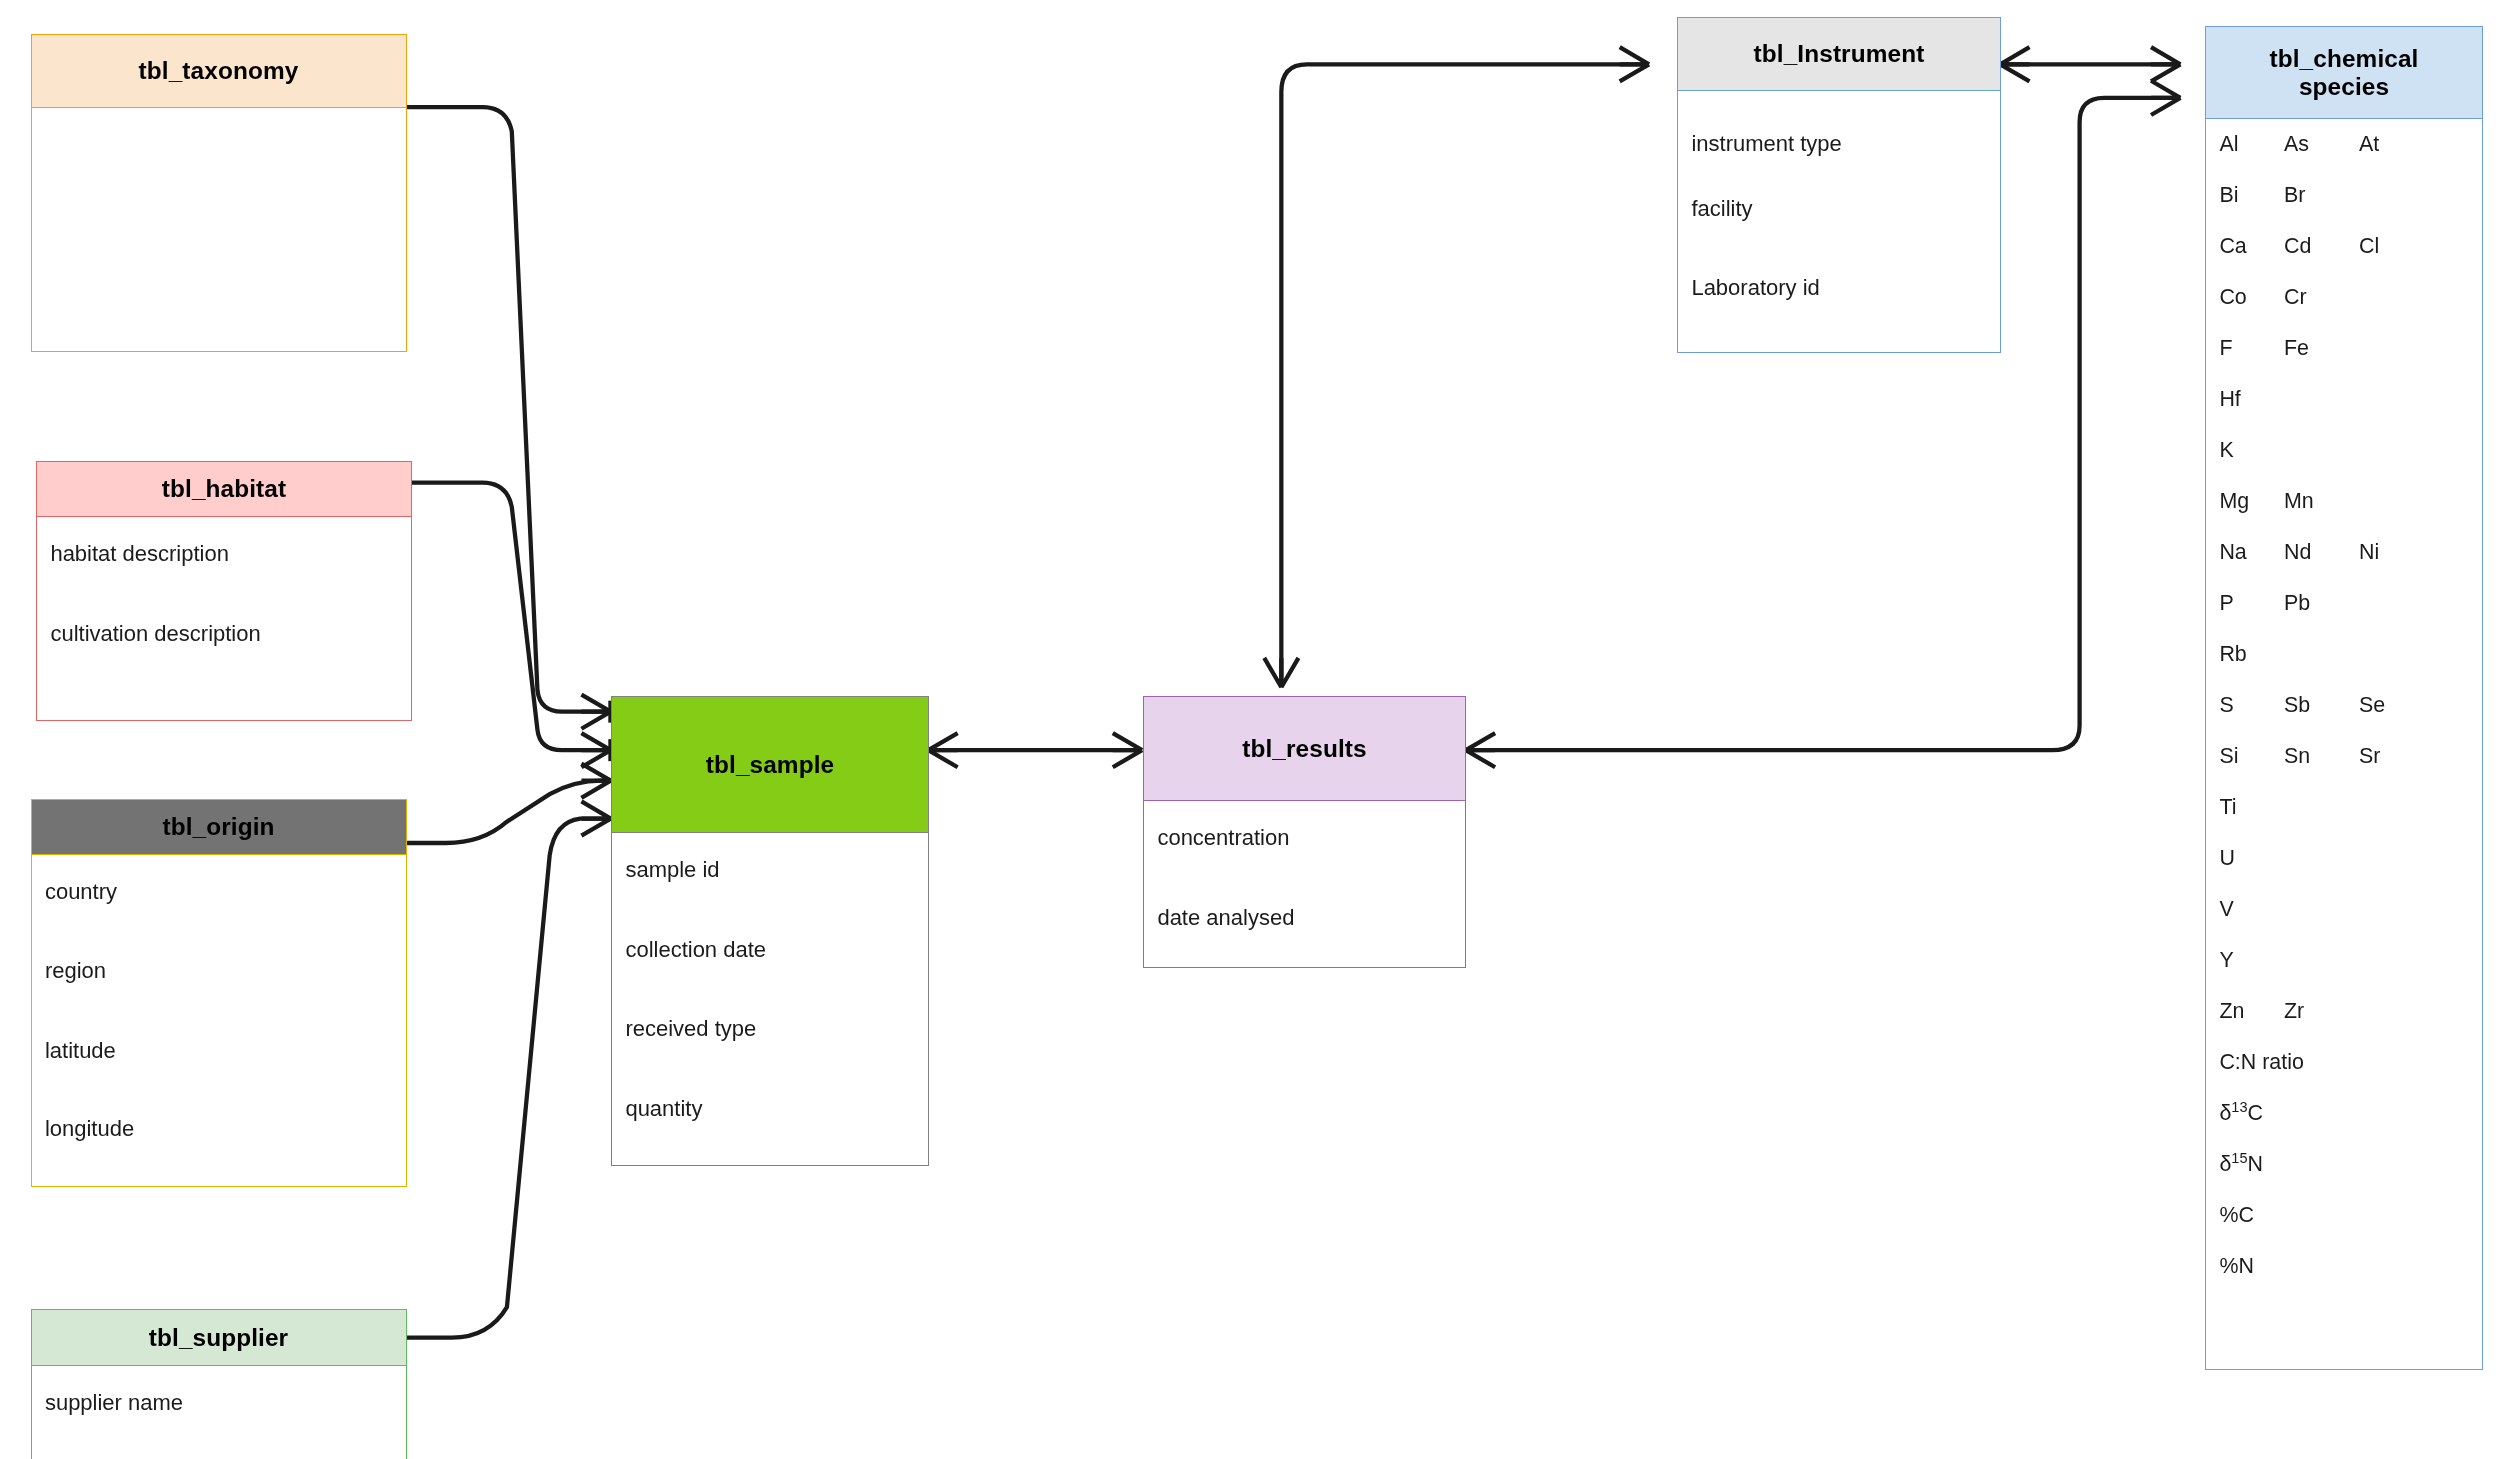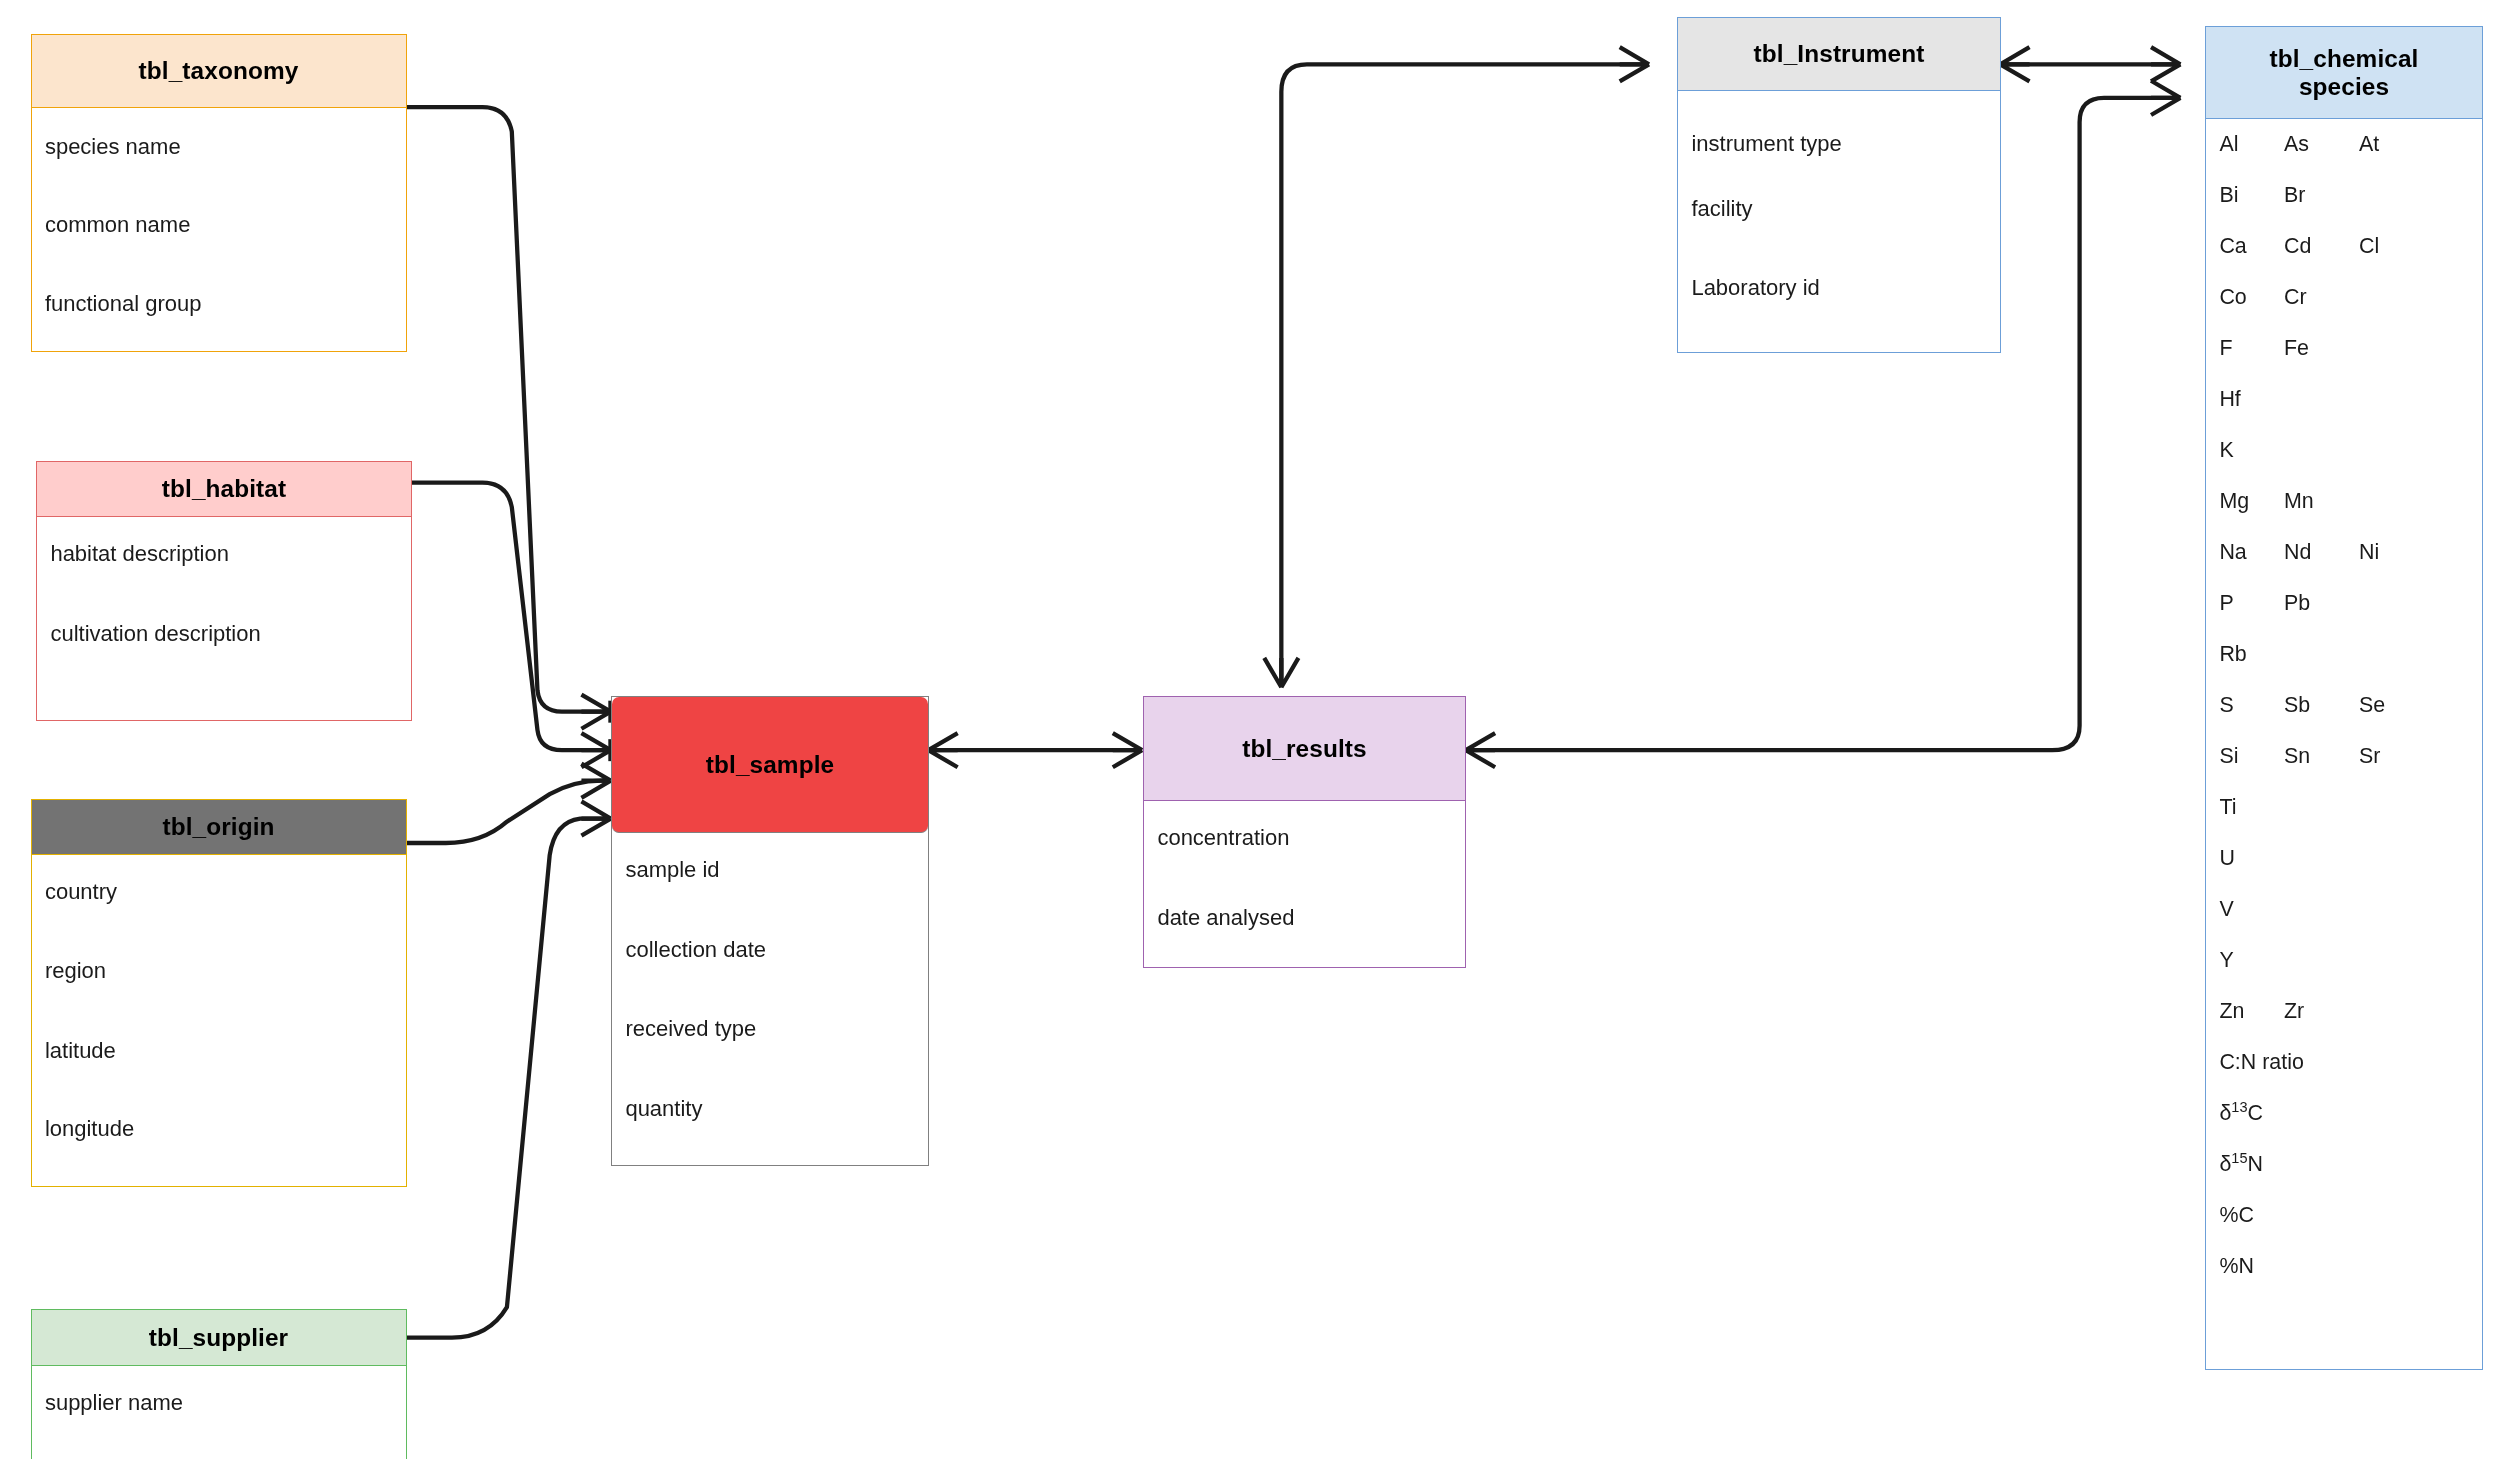--- a/index.html
+++ b/index.html
@@ -149,25 +149,20 @@
       </g>
     <g transform="translate(3570,160)">
         <use href="#crowfoot-r"></use>
       </g>
   </svg>
 
   <div class="entity" style="left:30.5px; top:34px; width:376px; height:318px; border-color:#F0A30A;">
     <div class="ent-head" style="height:73px; background:#FCE5CD; border-bottom-color:#F0A30A;">
       <span>tbl_taxonomy</span>
     </div>
-    <div class="ent-body" style="height:241px;">
-      <div class="field" style="top:26px;">species name</div>
-      <div class="field" style="top:104px;">common name</div>
-      <div class="field" style="top:183px;">functional group</div>
-    </div>
   </div>
 
   <div class="entity" style="left:36px; top:461px; width:376px; height:260px; border-color:#E06666;">
     <div class="ent-head" style="height:55px; background:#FFCDCC; border-bottom-color:#E06666;">
       <span>tbl_habitat</span>
     </div>
     <div class="ent-body" style="height:186px;">
       <div class="field" style="top:24.4px;">habitat description</div>
       <div class="field" style="top:104px;">cultivation description</div>
     </div>
@@ -188,21 +183,21 @@
   <div class="entity" style="left:30.5px; top:1309px; width:376px; height:164px; border-color:#5FBB5F;">
     <div class="ent-head" style="height:56px; background:#D5E8D4; border-bottom-color:#5FBB5F;">
       <span>tbl_supplier</span>
     </div>
     <div class="ent-body" style="height:104px;">
       <div class="field" style="top:24.4px;">supplier name</div>
     </div>
   </div>
 
   <div class="entity" style="left:611px; top:696px; width:318px; height:470px; border-color:#808080;">
-    <div class="ent-head" style="height:136px; background:#ef4444; border-bottom-color:#808080;border-radius:7px;">
+    <div class="ent-head" style="height:136px; background:#84cc16; border-bottom-color:#808080;">
       <span>tbl_sample</span>
     </div>
     <div class="ent-body" style="height:331px;">
       <div class="field" style="top:24.4px;">sample id</div>
       <div class="field" style="top:104px;">collection date</div>
       <div class="field" style="top:183px;">received type</div>
       <div class="field" style="top:263px;">quantity</div>
     </div>
   </div>
 

